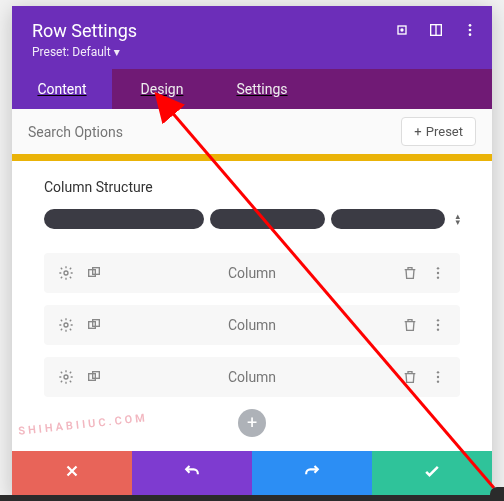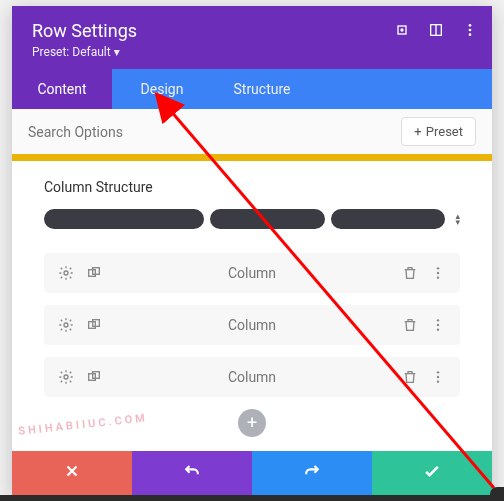--- a/index.html
+++ b/index.html
@@ -3,21 +3,21 @@
 <meta charset="utf-8">
 <style>
   * { box-sizing: border-box; margin: 0; padding: 0; font-family: -apple-system, BlinkMacSystemFont, "Segoe UI", Roboto, sans-serif; }
   body { width: 504px; height: 501px; background: #f1f1f1; overflow: hidden; position: relative; }
   .panel { position: absolute; top: 6px; left: 12px; right: 12px; bottom: 6px; background: #fff; box-shadow: 0 4px 20px rgba(0,0,0,.2); display: flex; flex-direction: column; }
   .header { background: #6c2eb9; color: #fff; padding: 14px 20px 10px; position: relative; }
   .title { font-size: 18px; font-weight: 400; }
   .preset { font-size: 12px; opacity: .9; margin-top: 4px; }
   .hdr-icons { position: absolute; right: 14px; top: 16px; display: flex; gap: 18px; align-items: center; }
   .hdr-icons span { cursor: pointer; display: inline-flex; }
-  .tabs { background: #3b82f6; display: flex; }
+  .tabs { background: #701a75; display: flex; text-decoration: underline; }
   .tab { color: #eee; font-size: 14px; padding: 12px 0; width: 100px; text-align: center; cursor: pointer; }
   .tab.active { background: #6c2eb9; color: #fff; }
   .searchbar { display: flex; align-items: center; padding: 8px 16px; border-bottom: 7px solid #eab308; background: #fafafa; }
   .searchbar input { flex: 1; border: none; outline: none; font-size: 14px; color: #666; background: transparent; }
   .filter-btn { background: #fff; border: 1px solid #ddd; border-radius: 4px; padding: 6px 12px; font-size: 13px; color: #555; cursor: pointer; display: flex; align-items: center; gap: 4px; }
   .body { flex: 1; padding: 18px 32px 8px; overflow: auto; }
   .section-title { font-size: 14px; color: #333; margin-bottom: 14px; }
   .col-selector { display: flex; gap: 6px; align-items: center; margin-bottom: 24px; }
   .col-shape { height: 20px; background: #3b3b44; border-radius: 10px; }
   .col-shape.c1 { flex: 1.4; }
@@ -73,21 +73,21 @@
             <circle cx="12" cy="12" r="2"></circle>
             <circle cx="12" cy="19" r="2"></circle>
           </svg>
       </span>
     </div>
   </div>
 
   <div class="tabs">
     <div class="tab active">Content</div>
     <div class="tab">Design</div>
-    <div class="tab">Structure</div>
+    <div class="tab">Settings</div>
   </div>
 
   <div class="searchbar">
     <input type="text" placeholder="Search Options" style="">
     <button class="filter-btn">
       <span>+</span>
       <span>Preset</span>
     </button>
   </div>
 

